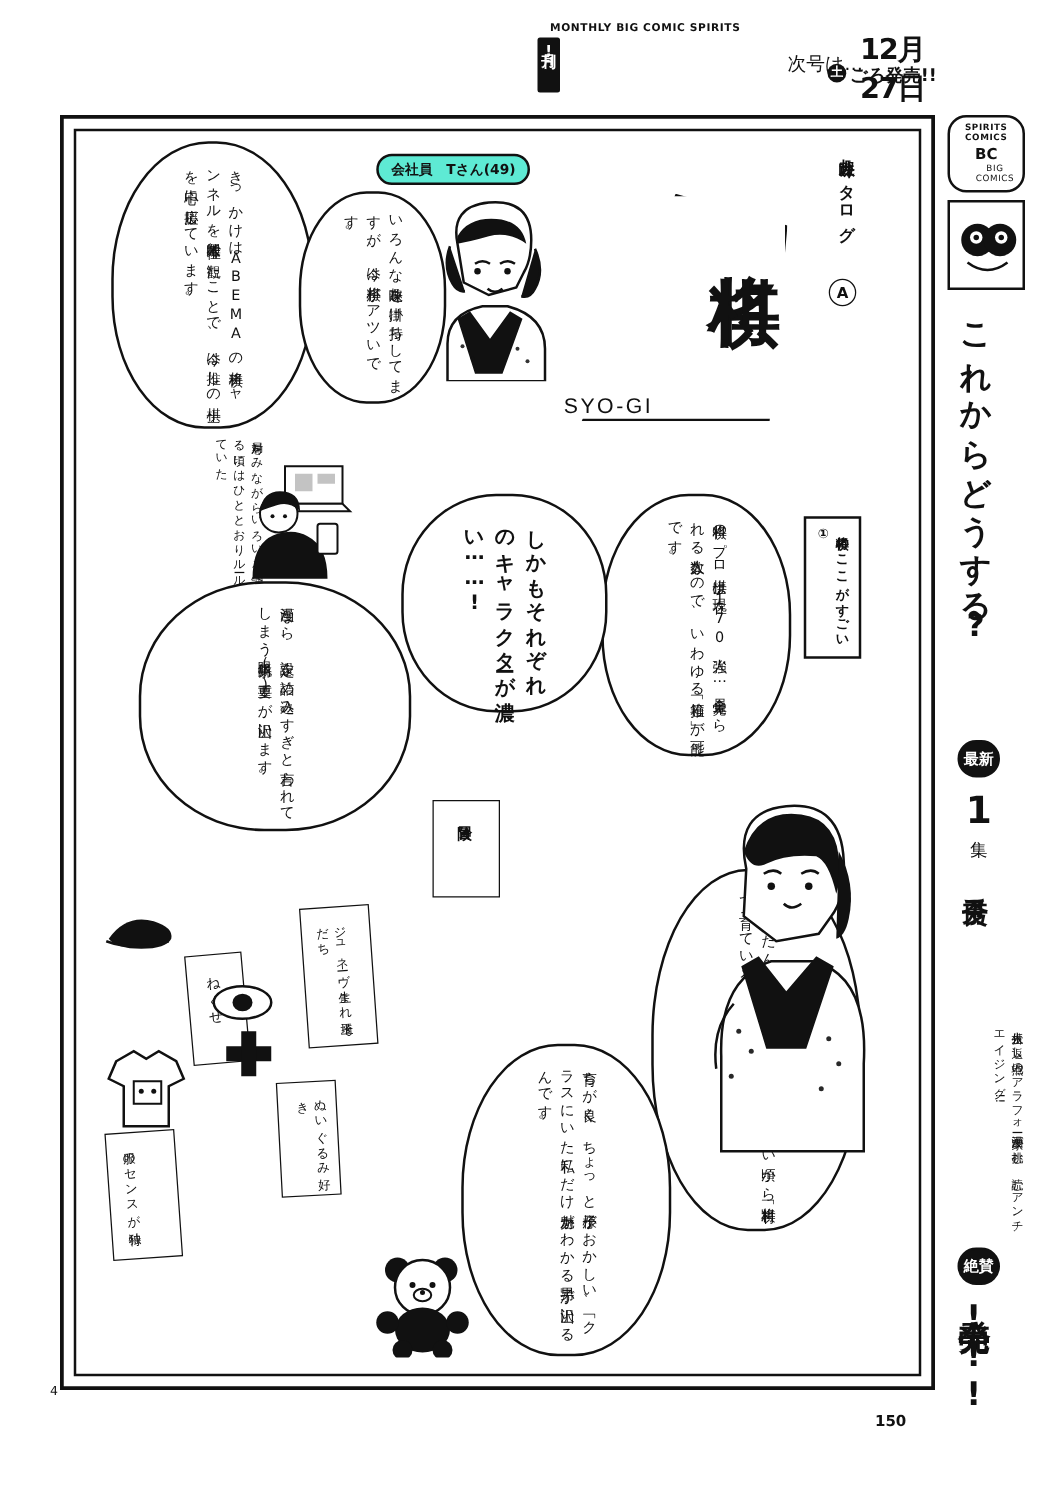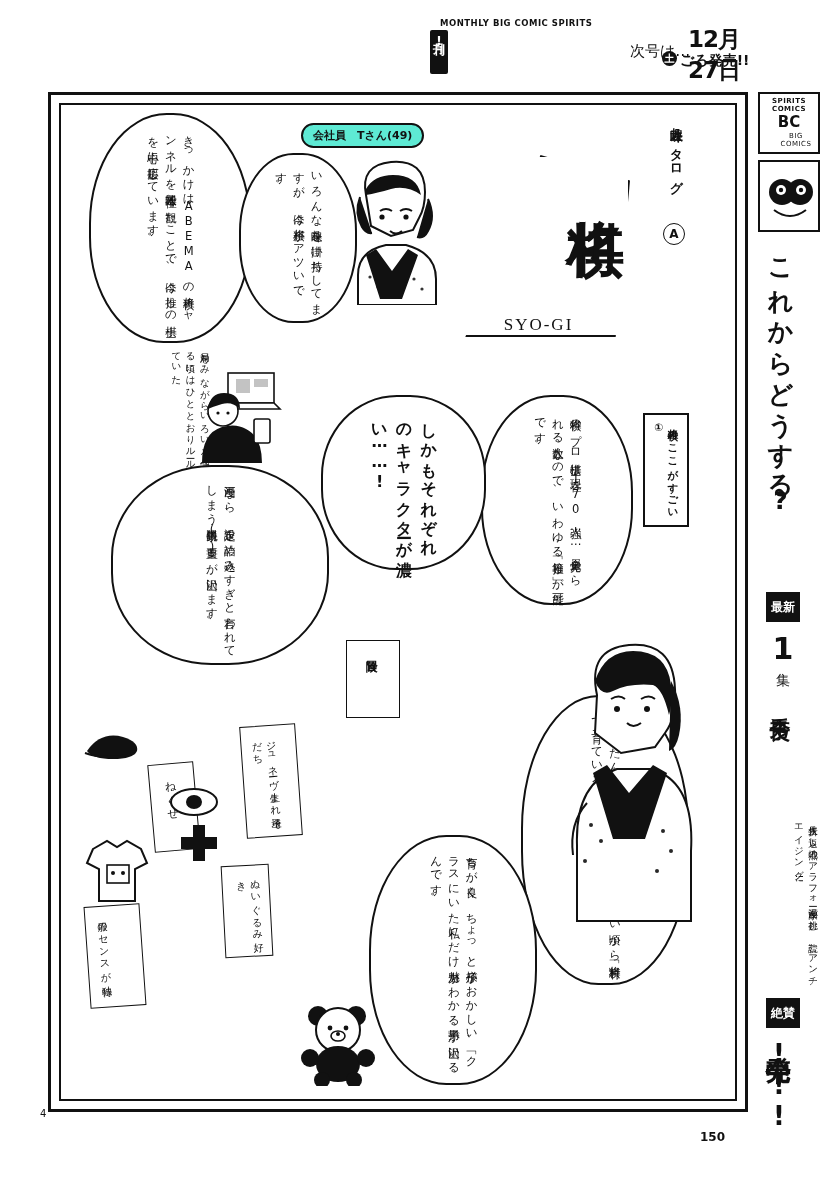--- a/index.html
+++ b/index.html
@@ -3,21 +3,21 @@
 <meta charset="utf-8">
 <style>
   html,body{margin:0;padding:0;background:#ffffff;}
   body{width:836px;height:1200px;position:relative;overflow:hidden;
        font-family:"DejaVu Sans","Liberation Sans",sans-serif;color:#111;}
 
   
   .vert{writing-mode:vertical-rl;text-orientation:upright;}
   .vrl{writing-mode:vertical-rl;}
   .abs{position:absolute;}
-  .ctr{display:flex;align-items:center;justify-content:center;text-align:center;}
+  .ctr{display:flex;align-items:center;justify-content:center;text-align:center;border-radius:15px;}
 
   
   #masthead{position:absolute;left:430px;top:18px;width:330px;height:62px;}
   #mast-small{position:absolute;left:10px;top:0px;font-size:8.5px;letter-spacing:.5px;
       font-weight:bold;}
   #mast-logo{position:absolute;left:0px;top:10px;width:210px;height:48px;
       display:flex;align-items:center;}
   #mast-gekkan{display:inline-block;background:#111;color:#fff;font-size:12px;
       font-weight:bold;padding:4px 3px;line-height:1.0;border-radius:2px;
       writing-mode:vertical-rl;text-orientation:upright;height:36px;margin-right:3px;}
@@ -53,22 +53,22 @@
   .card .t{writing-mode:vertical-rl;text-orientation:upright;font-size:10px;
       letter-spacing:1px;line-height:1.4;}
 
   
   #shogi-piece{position:absolute;left:455px;top:155px;width:175px;height:195px;}
   #shogi-shape{position:absolute;left:0;top:0;width:175px;height:178px;
       background:#fff;border:2.5px solid #111;
       clip-path:polygon(50% 0%, 100% 14%, 92% 100%, 8% 100%);}
   #shogi-kanji{position:absolute;left:0;top:22px;width:175px;text-align:center;
       font-size:58px;font-weight:bold;line-height:1.05;letter-spacing:2px;}
-  #shogi-romaji{position:absolute;left:0;top:160px;width:175px;text-align:center;
-      font-size:17px;letter-spacing:2px;font-family:Liberation Serif, serif;}
+  #shogi-romaji{position:absolute;left:0;top:160px;width:175px;text-align:left;
+      font-size:17px;letter-spacing:2px;font-family:Liberation Sans, sans-serif;}
 
   
   .sb-box{position:absolute;border:2px solid #111;background:#fff;box-sizing:border-box;}
 
   
   .person{position:absolute;}
 
   
   #pg-left{position:absolute;left:40px;top:1108px;font-size:10px;}
   #pg-right{position:absolute;left:700px;top:1130px;font-size:12px;font-weight:bold;}
@@ -252,21 +252,21 @@
       <circle cx="26" cy="80" r="8" fill="#111"></circle>
         <circle cx="58" cy="80" r="8" fill="#111"></circle>
     </svg>
   </div>
 </div>
 
 <div id="right-col">
 
   <div class="sb-box ctr" style="left:6px;top:0px;width:62px;height:62px;flex-direction:column;">
     <div style="font-size:7px;font-weight:bold;letter-spacing:.5px;line-height:1.1;text-align:center;">SPIRITS COMICS</div>
-    <div style="font-size:15px;font-weight:bold;line-height:1;margin-top:2px;">BC</div>
+    <div style="font-size:12px;font-weight:bold;line-height:1;margin-top:2px;">BC</div>
     <div style="font-size:7px;letter-spacing:.5px;margin-top:2px;margin-left:14px;">BIG COMICS</div>
   </div>
 
   <div class="sb-box" style="left:6px;top:68px;width:62px;height:72px;overflow:hidden;">
     <svg width="60" height="70" viewBox="0 0 60 70">
       <circle cx="22" cy="30" r="13" fill="#111"></circle>
         <circle cx="40" cy="30" r="13" fill="#111"></circle>
       <circle cx="21" cy="28" r="5" fill="#fff"></circle>
         <circle cx="41" cy="28" r="5" fill="#fff"></circle>
       <circle cx="21" cy="28" r="2.2" fill="#111"></circle>

